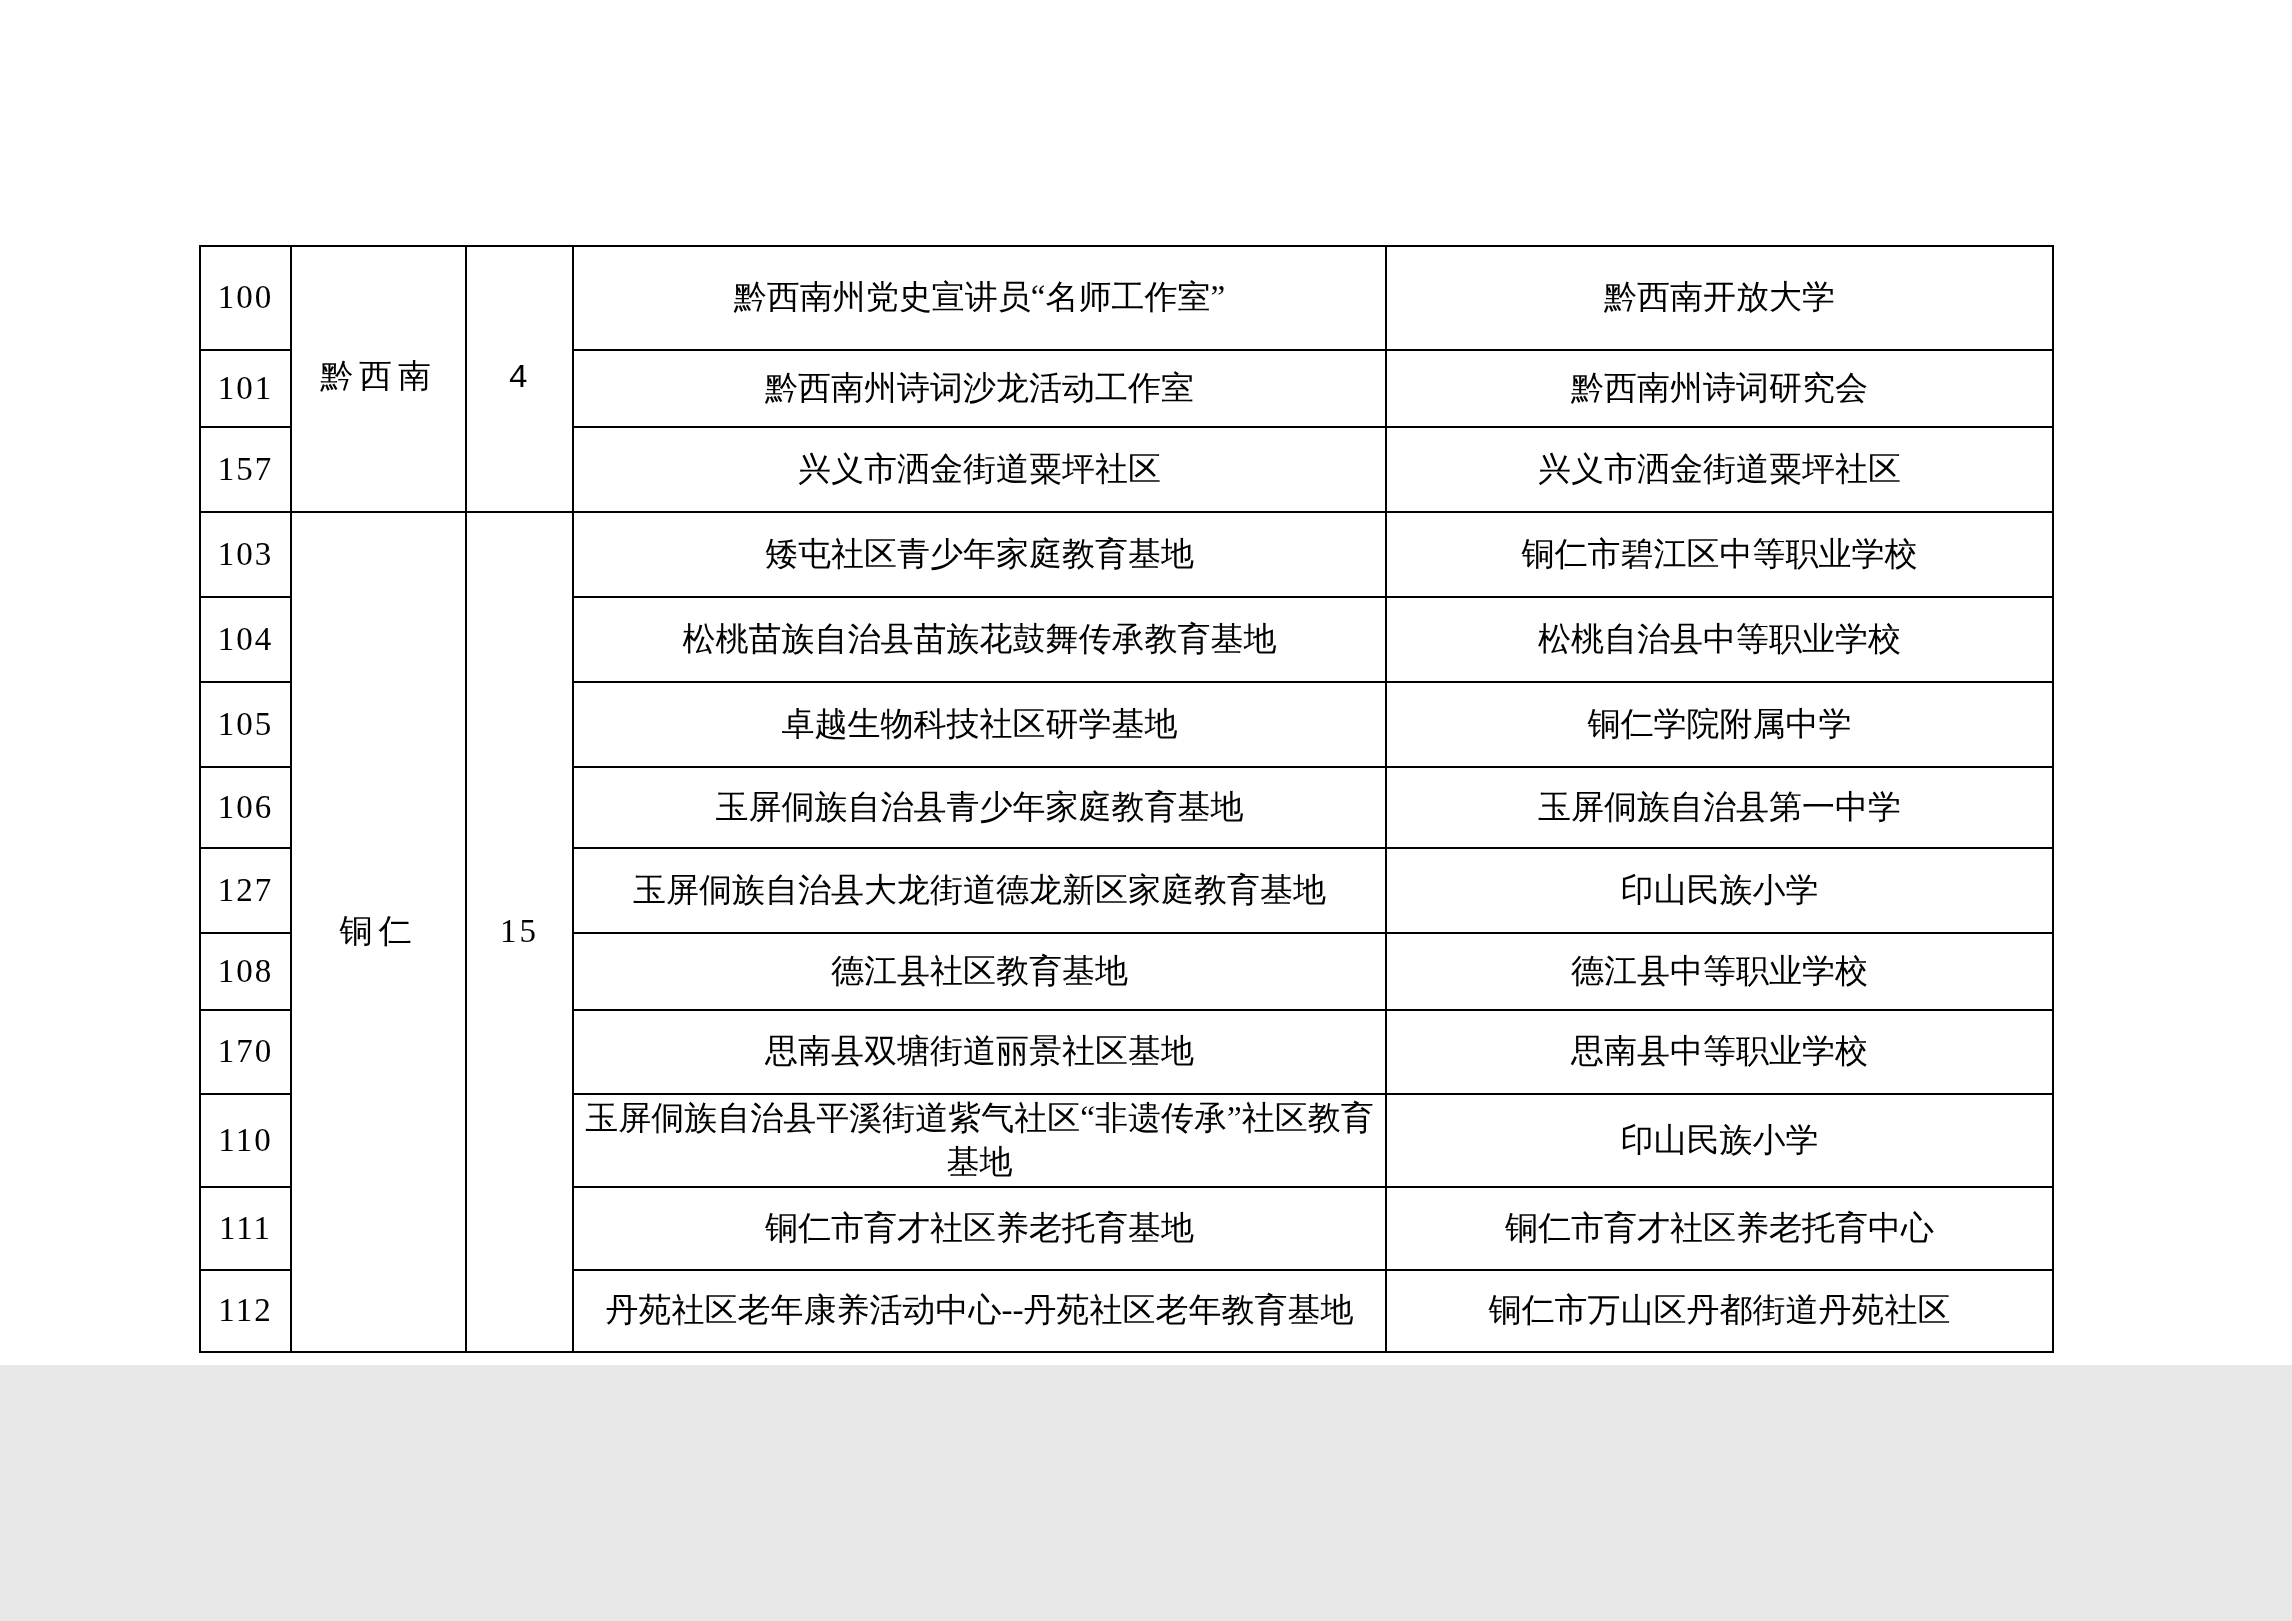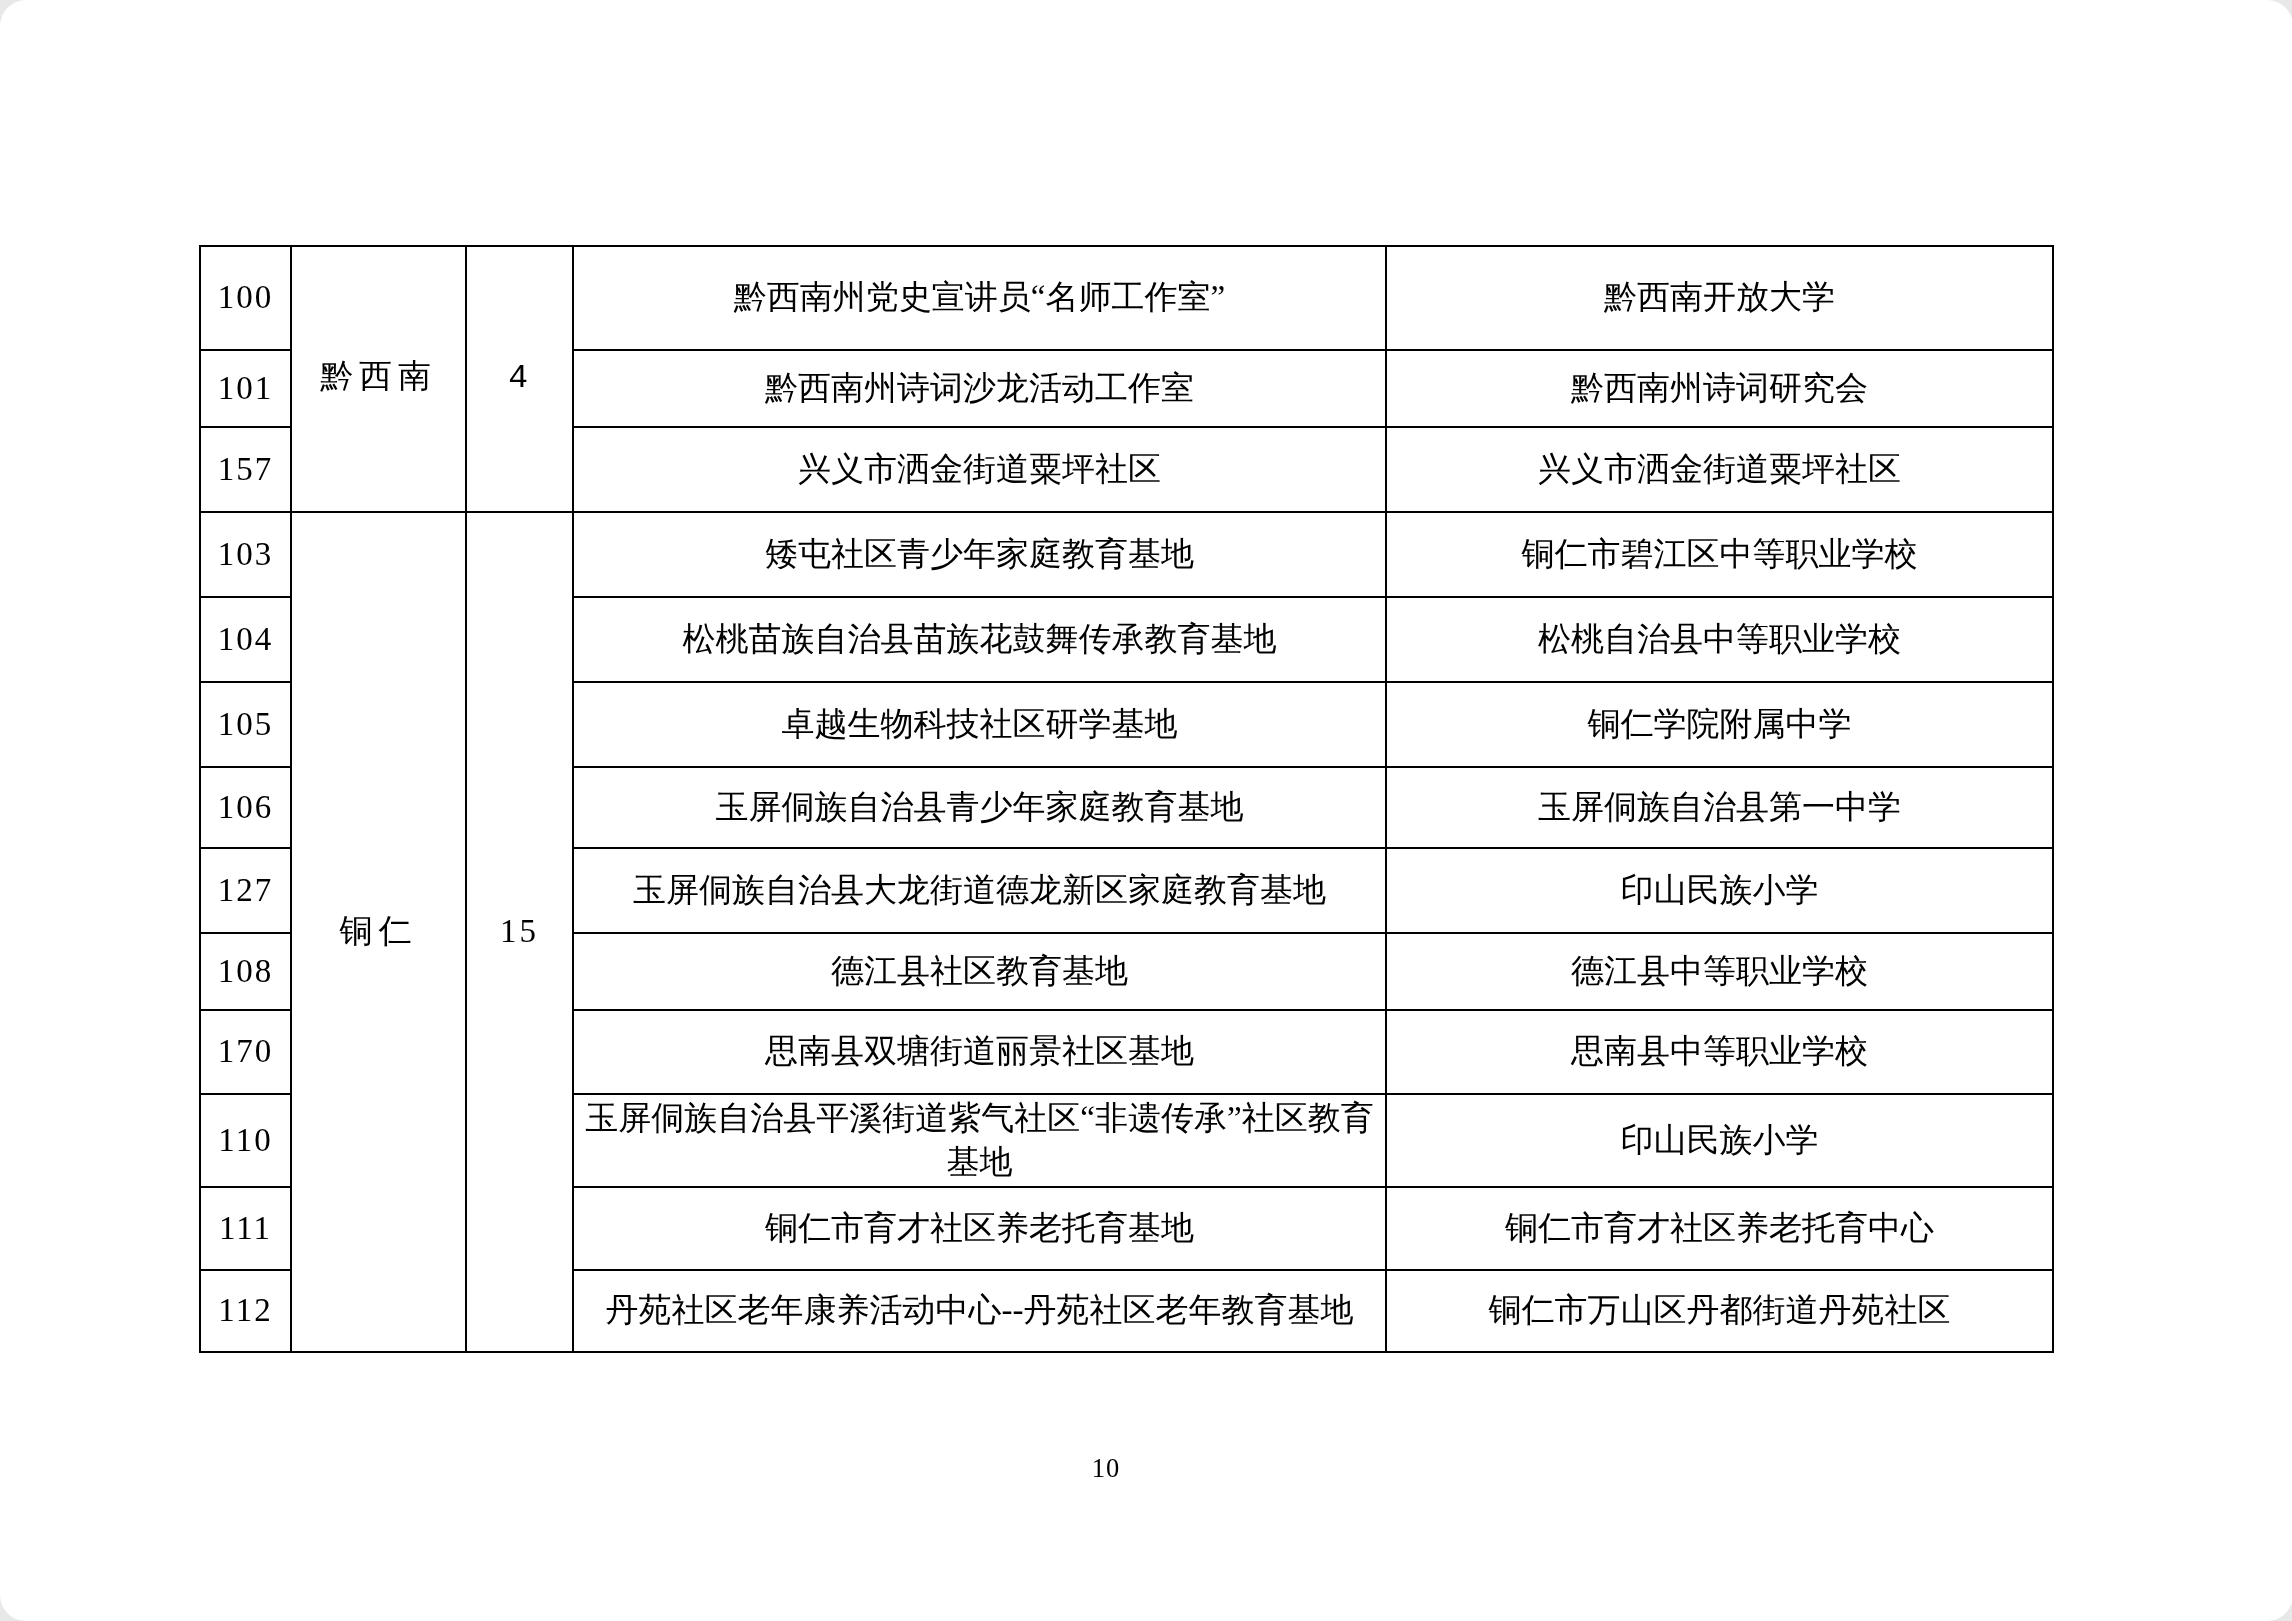--- a/index.html
+++ b/index.html
@@ -1,24 +1,23 @@
 <!DOCTYPE html>
 <html><head>
 <meta charset="utf-8">
 <style>
   html, body { margin: 0; padding: 0; background: #e8e8e8; }
   .page {
     position: relative;
     width: 2293px;
-    height: 1621px;
+    height: 1365px;
     background: #ffffff;
     font-family: "Liberation Serif", "DejaVu Serif", serif;
     color: #000000;
     overflow: hidden;
-    border-radius: 26px;
   }
   table.award-table {
     position: absolute;
     left: 199px;
     top: 245px;
     border-collapse: collapse;
     table-layout: fixed;
   }
   table.award-table td {
     border: 2px solid #000000;

